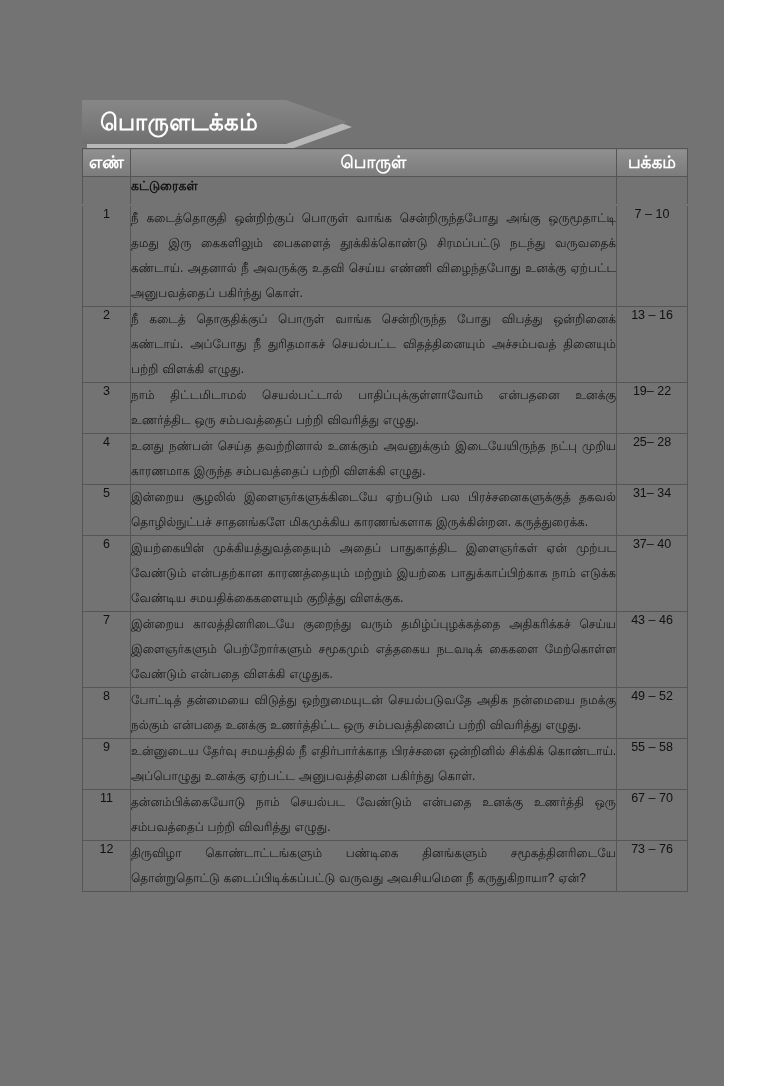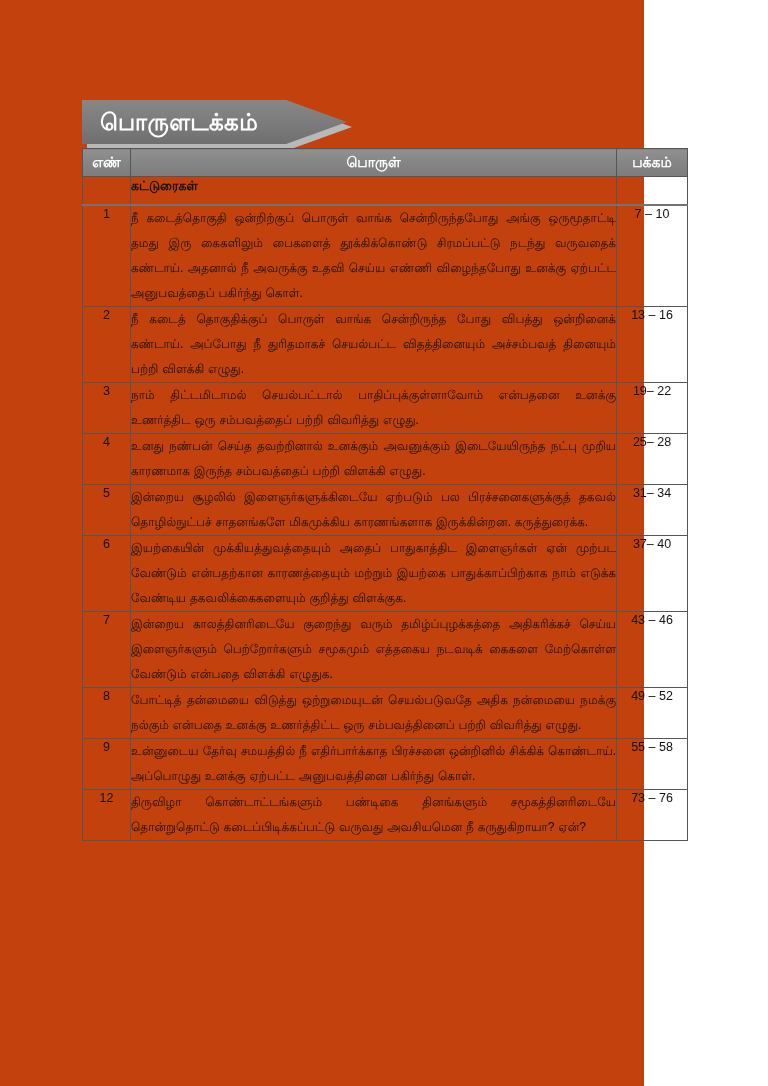--- a/index.html
+++ b/index.html
@@ -14,23 +14,23 @@
     font-family: "Liberation Sans", "DejaVu Sans", sans-serif;
     color: #111111;
     position: relative;
     overflow: hidden;
   }
 
   .page {
     position: absolute;
     left: 0;
     top: 0;
-    width: 644px;
+    width: 724px;
     height: 1086px;
-    background: #c2410c;
+    background: #737373;
   }
 
   
   .banner-wrap {
     position: absolute;
     left: 82px;
     top: 100px;
     width: 270px;
     height: 46px;
   }
@@ -85,21 +85,21 @@
   .toc-table td {
     border: 1px solid #555555;
     vertical-align: top;
     padding: 0;
   }
 
   thead th {
     background: #878787;
     background: linear-gradient(180deg, #909090 0%, #838383 60%, #7c7c7c 100%);
     color: #ffffff;
-    font-size: 14px;
+    font-size: 17px;
     font-weight: 700;
     height: 27px;
     line-height: 27px;
     text-align: center;
     padding: 0 2px;
     border-color: #555555;
   }
 
   .section-row td {
     height: 27px;
@@ -195,21 +195,21 @@
       </tr>
 
       <tr>
         <td class="num-cell">5</td>
         <td class="title-cell">இன்றைய சூழலில் இளைஞர்களுக்கிடையே ஏற்படும் பல பிரச்சனைகளுக்குத் தகவல் தொழில்நுட்பச் சாதனங்களே மிகமுக்கிய காரணங்களாக இருக்கின்றன. கருத்துரைக்க.</td>
         <td class="page-cell">31– 34</td>
       </tr>
 
       <tr>
         <td class="num-cell">6</td>
-        <td class="title-cell">இயற்கையின் முக்கியத்துவத்தையும் அதைப் பாதுகாத்திட இளைஞர்கள் ஏன் முற்பட வேண்டும் என்பதற்கான காரணத்தையும் மற்றும் இயற்கை பாதுக்காப்பிற்காக நாம் எடுக்க வேண்டிய தகவலிக்கைகளையும் குறித்து விளக்குக.</td>
+        <td class="title-cell">இயற்கையின் முக்கியத்துவத்தையும் அதைப் பாதுகாத்திட இளைஞர்கள் ஏன் முற்பட வேண்டும் என்பதற்கான காரணத்தையும் மற்றும் இயற்கை பாதுக்காப்பிற்காக நாம் எடுக்க வேண்டிய சமயதிக்கைகளையும் குறித்து விளக்குக.</td>
         <td class="page-cell">37– 40</td>
       </tr>
 
       <tr>
         <td class="num-cell">7</td>
         <td class="title-cell">இன்றைய காலத்தினரிடையே குறைந்து வரும் தமிழ்ப்புழக்கத்தை அதிகரிக்கச் செய்ய இளைஞர்களும் பெற்றோர்களும் சமூகமும் எத்தகைய நடவடிக் கைகளை மேற்கொள்ள வேண்டும் என்பதை விளக்கி எழுதுக.</td>
         <td class="page-cell">43 – 46</td>
       </tr>
 
       <tr>
@@ -218,20 +218,25 @@
         <td class="page-cell">49 – 52</td>
       </tr>
 
       <tr>
         <td class="num-cell">9</td>
         <td class="title-cell">உன்னுடைய தேர்வு சமயத்தில் நீ எதிர்பார்க்காத பிரச்சனை ஒன்றினில் சிக்கிக் கொண்டாய். அப்பொழுது உனக்கு ஏற்பட்ட அனுபவத்தினை பகிர்ந்து கொள்.</td>
         <td class="page-cell">55 – 58</td>
       </tr>
 
 
+      <tr>
+        <td class="num-cell">11</td>
+        <td class="title-cell">தன்னம்பிக்கையோடு  நாம் செயல்பட வேண்டும் என்பதை உனக்கு உணர்த்தி ஒரு சம்பவத்தைப் பற்றி விவரித்து எழுது.</td>
+        <td class="page-cell">67 – 70</td>
+      </tr>
 
       <tr>
         <td class="num-cell">12</td>
         <td class="title-cell">திருவிழா கொண்டாட்டங்களும் பண்டிகை தினங்களும் சமூகத்தினரிடையே தொன்றுதொட்டு கடைப்பிடிக்கப்பட்டு வருவது அவசியமென நீ கருதுகிறாயா? ஏன்?</td>
         <td class="page-cell">73 – 76</td>
       </tr>
 
     </tbody>
   </table>
 

